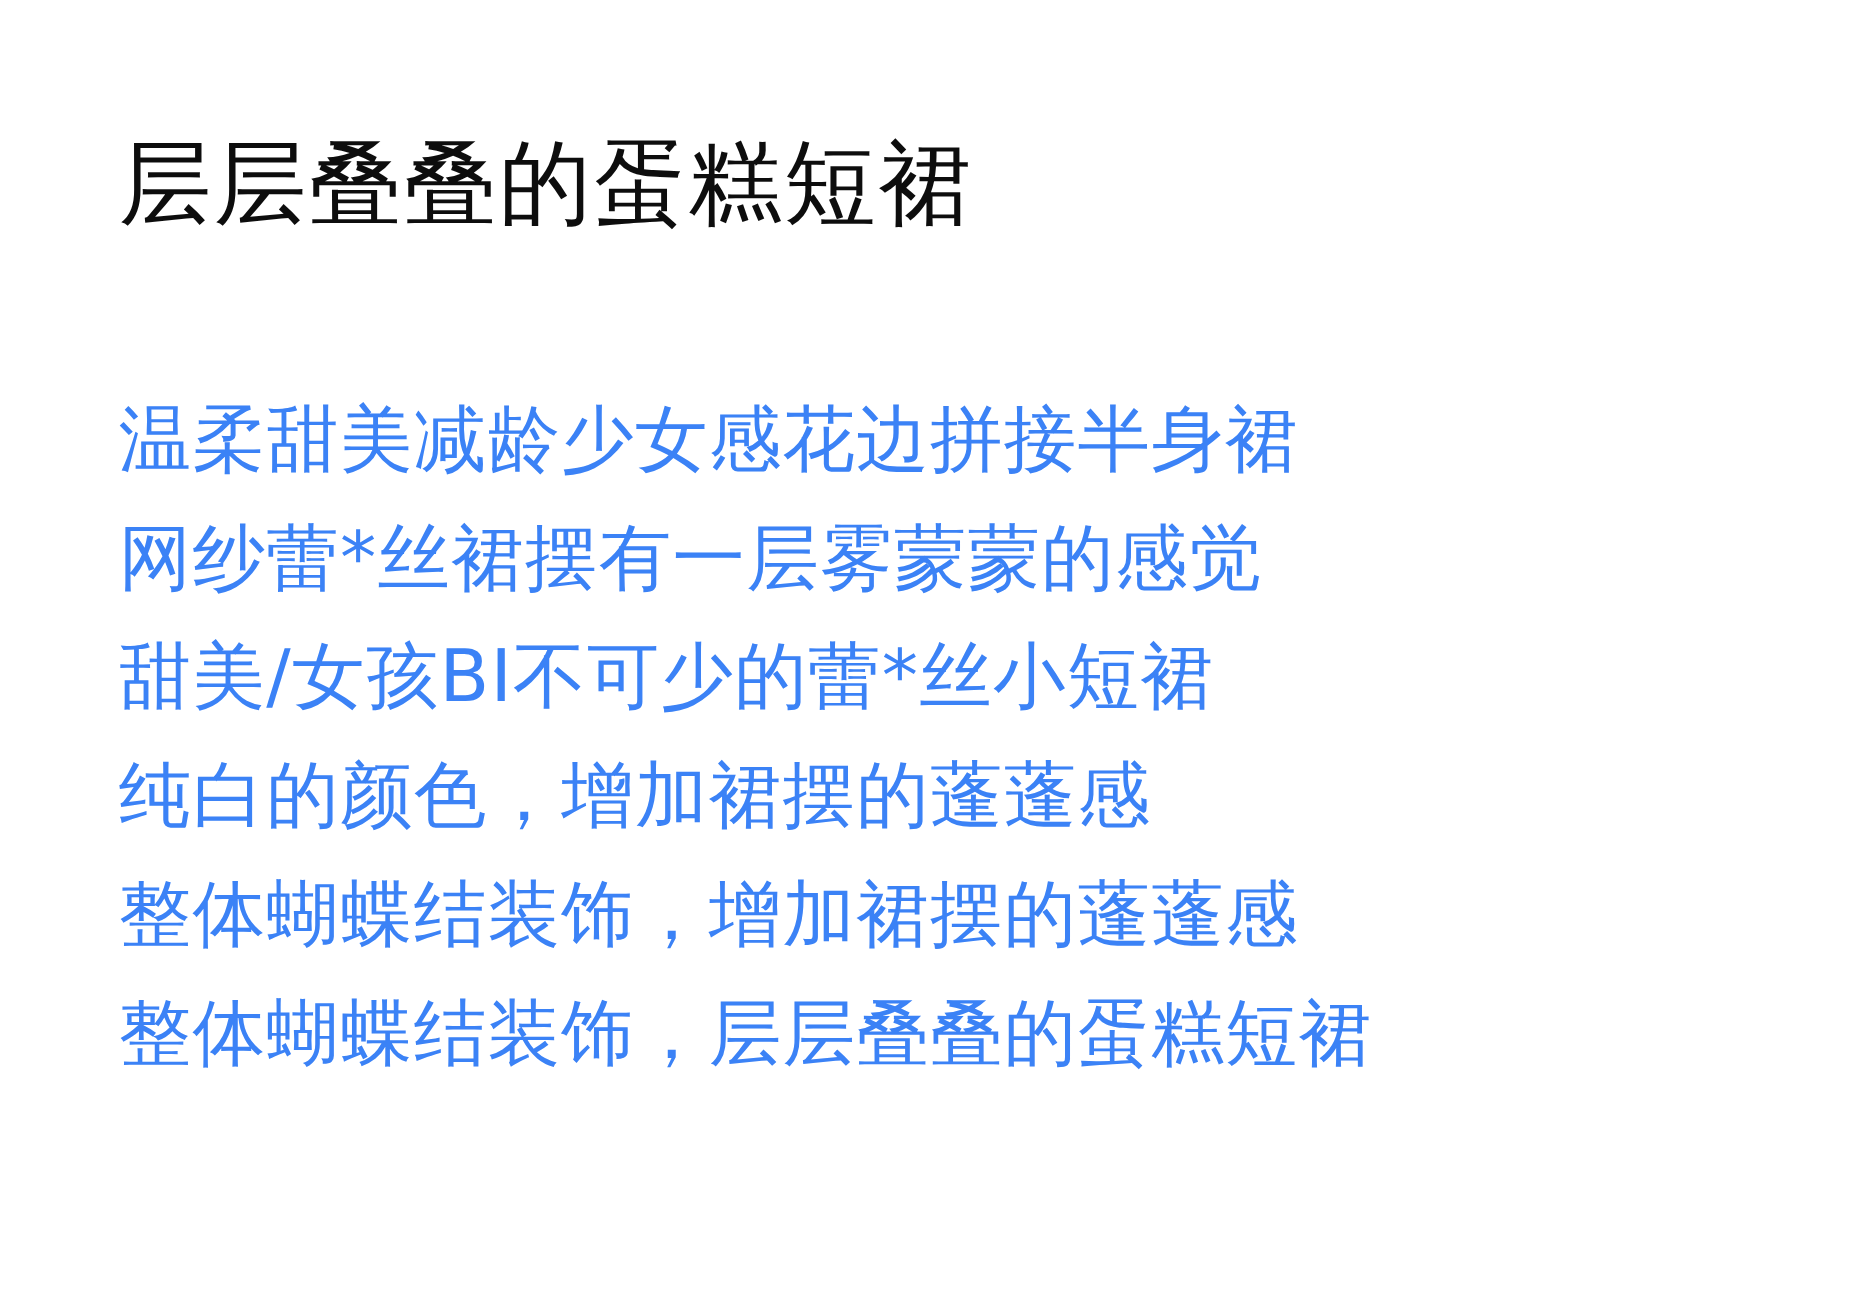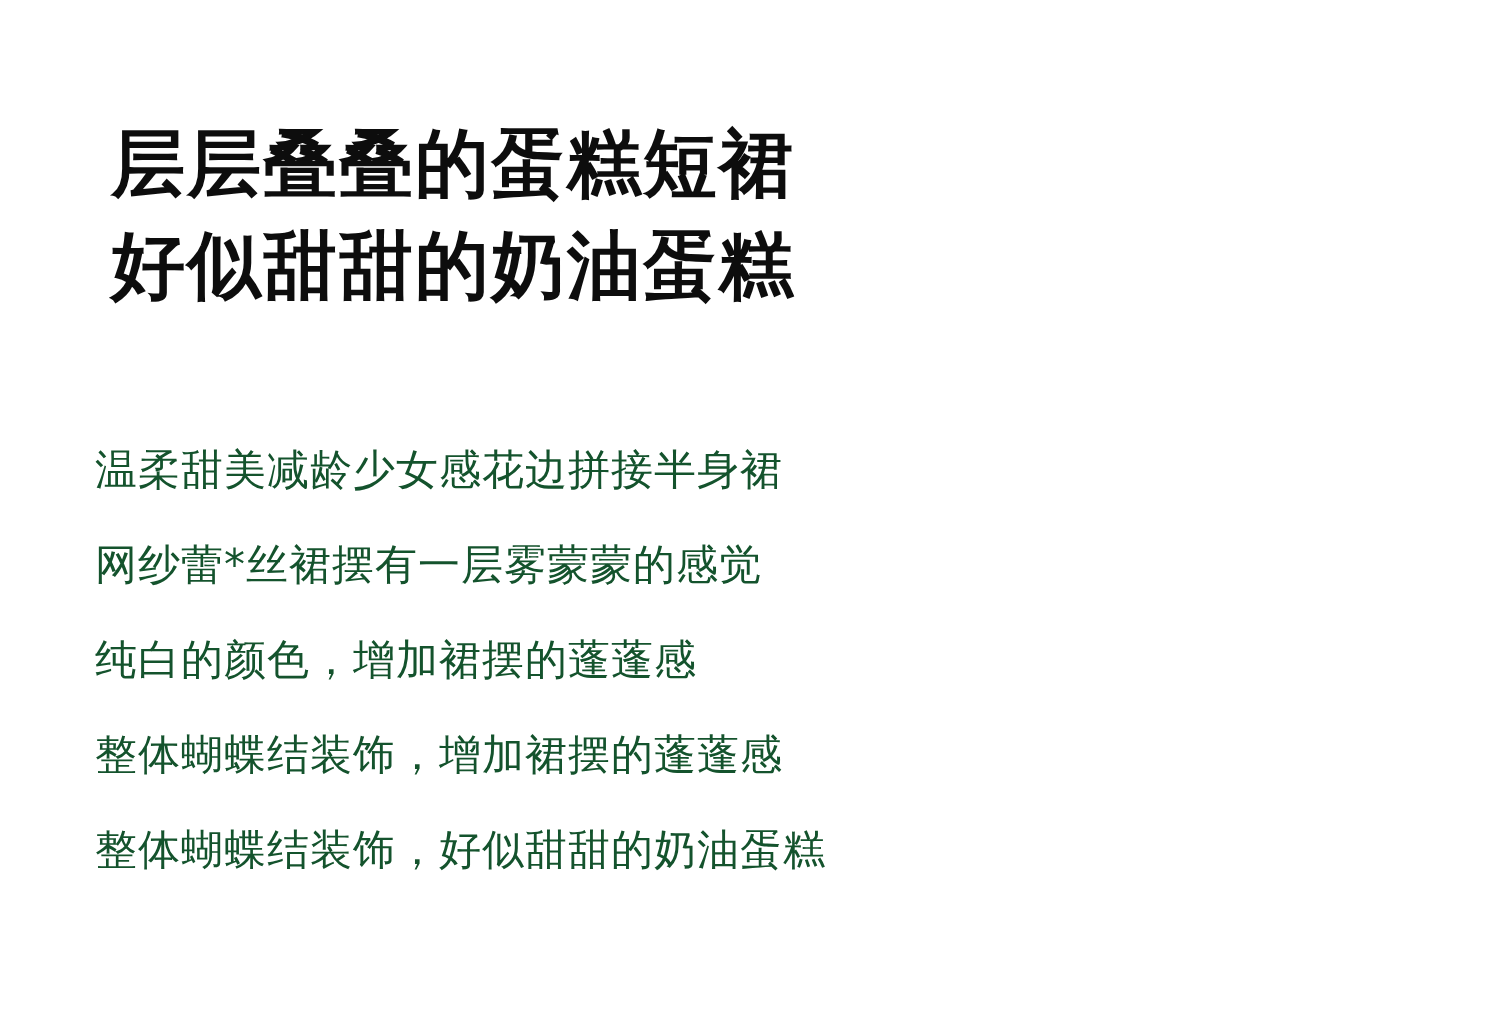--- a/index.html
+++ b/index.html
@@ -21,54 +21,54 @@
     background: #ffffff;
   }
   .content {
     position: absolute;
     left: 95px;
     top: 96px;
     right: 60px;
   }
   .title {
     font-size: 74px;
-    font-weight: 700;
+    font-weight: 400;
     line-height: 102px;
     letter-spacing: 2px;
     color: #0d0d0d;
-    margin: 16px;
+    margin: 0;
   }
   .title .title-line {
     white-space: nowrap;
   }
   .body-copy {
     margin-top: 106px;
   }
   .body-line {
-    font-size: 42px;
+    font-size: 58px;
     font-weight: 400;
     line-height: 95px;
     letter-spacing: 1px;
-    color: #14532d;
+    color: #3b82f6;
     white-space: nowrap;
   }
 </style>
 </head>
 <body>
 
 <div class="page">
   <div class="content">
 
     <h1 class="title">
       <div class="title-line">层层叠叠的蛋糕短裙</div>
-      <div class="title-line">好似甜甜的奶油蛋糕</div>
     </h1>
 
     <div class="body-copy">
       <div class="body-line">温柔甜美减龄少女感花边拼接半身裙</div>
       <div class="body-line">网纱蕾*丝裙摆有一层雾蒙蒙的感觉</div>
+      <div class="body-line">甜美/女孩BI不可少的蕾*丝小短裙</div>
       <div class="body-line">纯白的颜色，增加裙摆的蓬蓬感</div>
       <div class="body-line">整体蝴蝶结装饰，增加裙摆的蓬蓬感</div>
-      <div class="body-line">整体蝴蝶结装饰，好似甜甜的奶油蛋糕</div>
+      <div class="body-line">整体蝴蝶结装饰，层层叠叠的蛋糕短裙</div>
     </div>
 
   </div>
 </div>
 
 </body></html>

